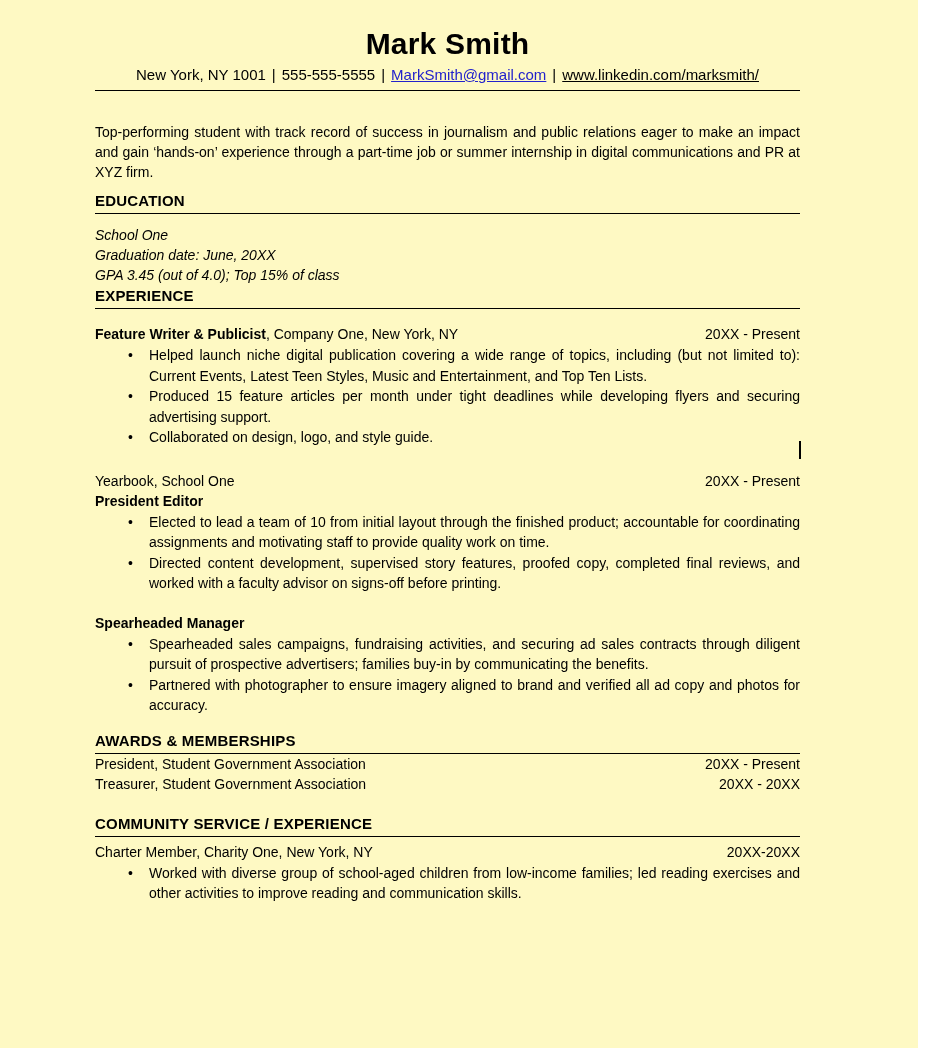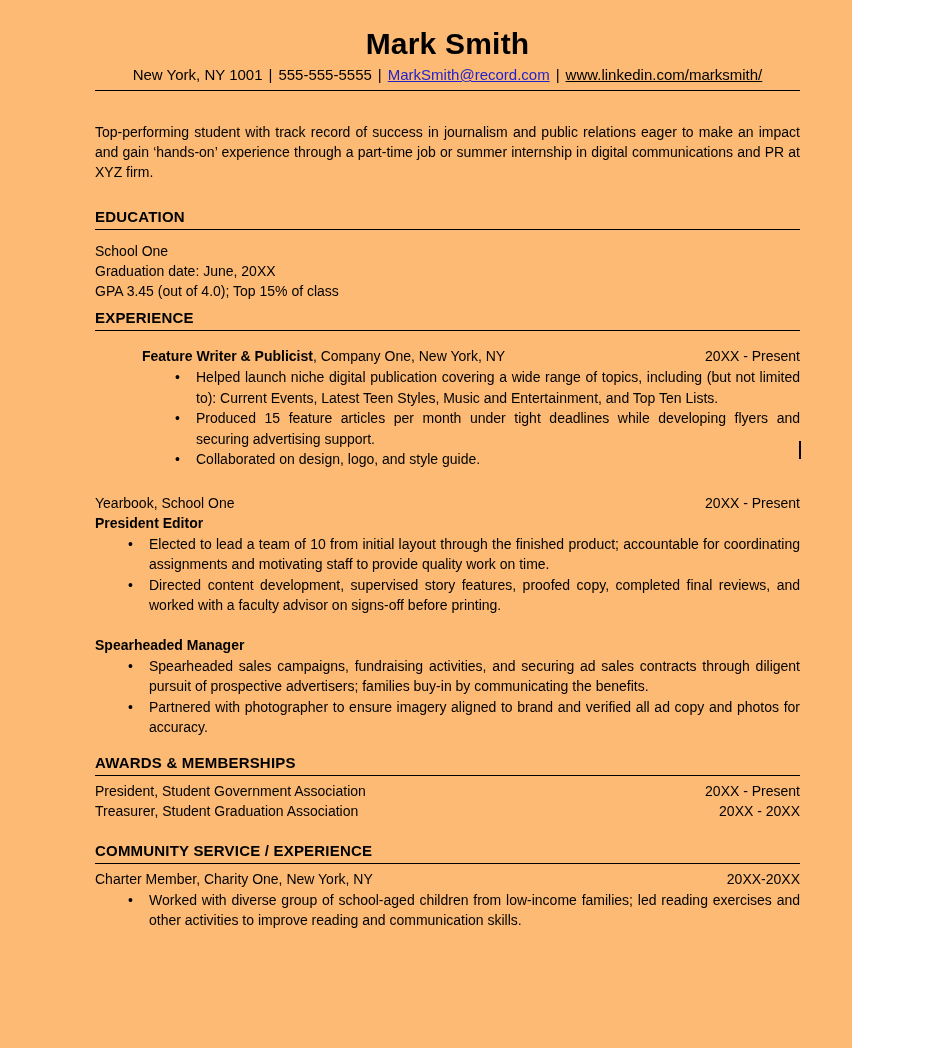--- a/index.html
+++ b/index.html
@@ -4,21 +4,21 @@
 <style>
   * { margin: 0; padding: 0; box-sizing: border-box; }
   html, body { background: #ffffff; }
   body {
     width: 926px; height: 1048px;
     font-family: "Liberation Sans", sans-serif;
     color: #000000;
     position: relative;
     overflow: hidden;
   }
-  .page { position: relative; width: 852px; height: 1048px; background: #fdba74; }
+  .page { position: relative; width: 918px; height: 1048px; background: #fef9c3; }
   .content { margin-left: 95px; width: 705px; padding-top: 26px; }
 
   
   .name {
     text-align: center;
     font-size: 30px;
     font-weight: 700;
     line-height: 36px;
     letter-spacing: 0.2px;
   }
@@ -45,45 +45,45 @@
 
   
   .section-heading {
     font-size: 15px;
     font-weight: 700;
     line-height: 18px;
     padding-bottom: 3px;
     border-bottom: 1.6px solid #000;
     letter-spacing: 0.2px;
   }
-  .mt-education { margin-top: 26px; }
-  .mt-experience { margin-top: 8px; }
+  .mt-education { margin-top: 10px; }
+  .mt-experience { margin-top: 2px; }
   .mt-awards { margin-top: 16px; }
   .mt-community { margin-top: 21px; }
 
   .line { font-size: 14px; line-height: 20px; }
   .bold { font-weight: 700; }
 
-  .edu-block { margin-top: 11px; }
+  .edu-block { margin-top: 11px; font-style: italic; }
   .honors-block { margin-top: 12px; }
 
   
   .row {
     display: flex;
     justify-content: space-between;
     align-items: baseline;
     font-size: 14px;
     line-height: 20px;
   }
   .row .date { white-space: nowrap; }
 
-  .job1 { margin-top: 15px; margin-left: 47px; }
+  .job1 { margin-top: 15px; }
   .job2 { margin-top: 23px; }
   .job3 { margin-top: 19px; }
-  .awards-rows { margin-top: 5px; }
+  .awards-rows { }
   .community-row { margin-top: 5px; }
 
   
   ul.bullets { list-style: none; margin: 1px 0 0 28px; padding: 0; }
   li.bullet-item {
     position: relative;
     padding-left: 26px;
     font-size: 14px;
     line-height: 20.5px;
     text-align: justify;
@@ -101,21 +101,21 @@
   }
 </style>
 </head>
 <body>
 
 <div class="page">
   <div class="content">
 
     <div class="name">Mark Smith</div>
     <div class="contact-row">
-      <span>New York, NY 1001</span><span class="sep">|</span><span>555-555-5555</span><span class="sep">|</span><a class="email-link">MarkSmith@record.com</a><span class="sep">|</span><a class="linkedin-link">www.linkedin.com/marksmith/</a>
+      <span>New York, NY 1001</span><span class="sep">|</span><span>555-555-5555</span><span class="sep">|</span><a class="email-link">MarkSmith@gmail.com</a><span class="sep">|</span><a class="linkedin-link">www.linkedin.com/marksmith/</a>
     </div>
 
     <p class="summary">Top-performing student with track record of success in journalism and public relations eager to make an impact and gain ‘hands-on’ experience through a part-time job or summer internship in digital communications and PR at XYZ firm.</p>
 
     <div class="section-heading mt-education">EDUCATION</div>
     <div class="edu-block">
       <div class="line">School One</div>
       <div class="line">Graduation date: June, 20XX</div>
       <div class="line">GPA 3.45 (out of 4.0); Top 15% of class</div>
     </div>
@@ -154,21 +154,21 @@
       </ul>
     </div>
 
     <div class="section-heading mt-awards">AWARDS &amp; MEMBERSHIPS</div>
     <div class="awards-rows">
       <div class="row">
         <span>President, Student Government Association</span>
         <span class="date">20XX - Present</span>
       </div>
       <div class="row">
-        <span>Treasurer, Student Graduation Association</span>
+        <span>Treasurer, Student Government Association</span>
         <span class="date">20XX - 20XX</span>
       </div>
     </div>
 
     <div class="section-heading mt-community">COMMUNITY SERVICE / EXPERIENCE</div>
     <div class="row community-row">
       <span>Charter Member, Charity One, New York, NY</span>
       <span class="date">20XX-20XX</span>
     </div>
     <ul class="bullets">

